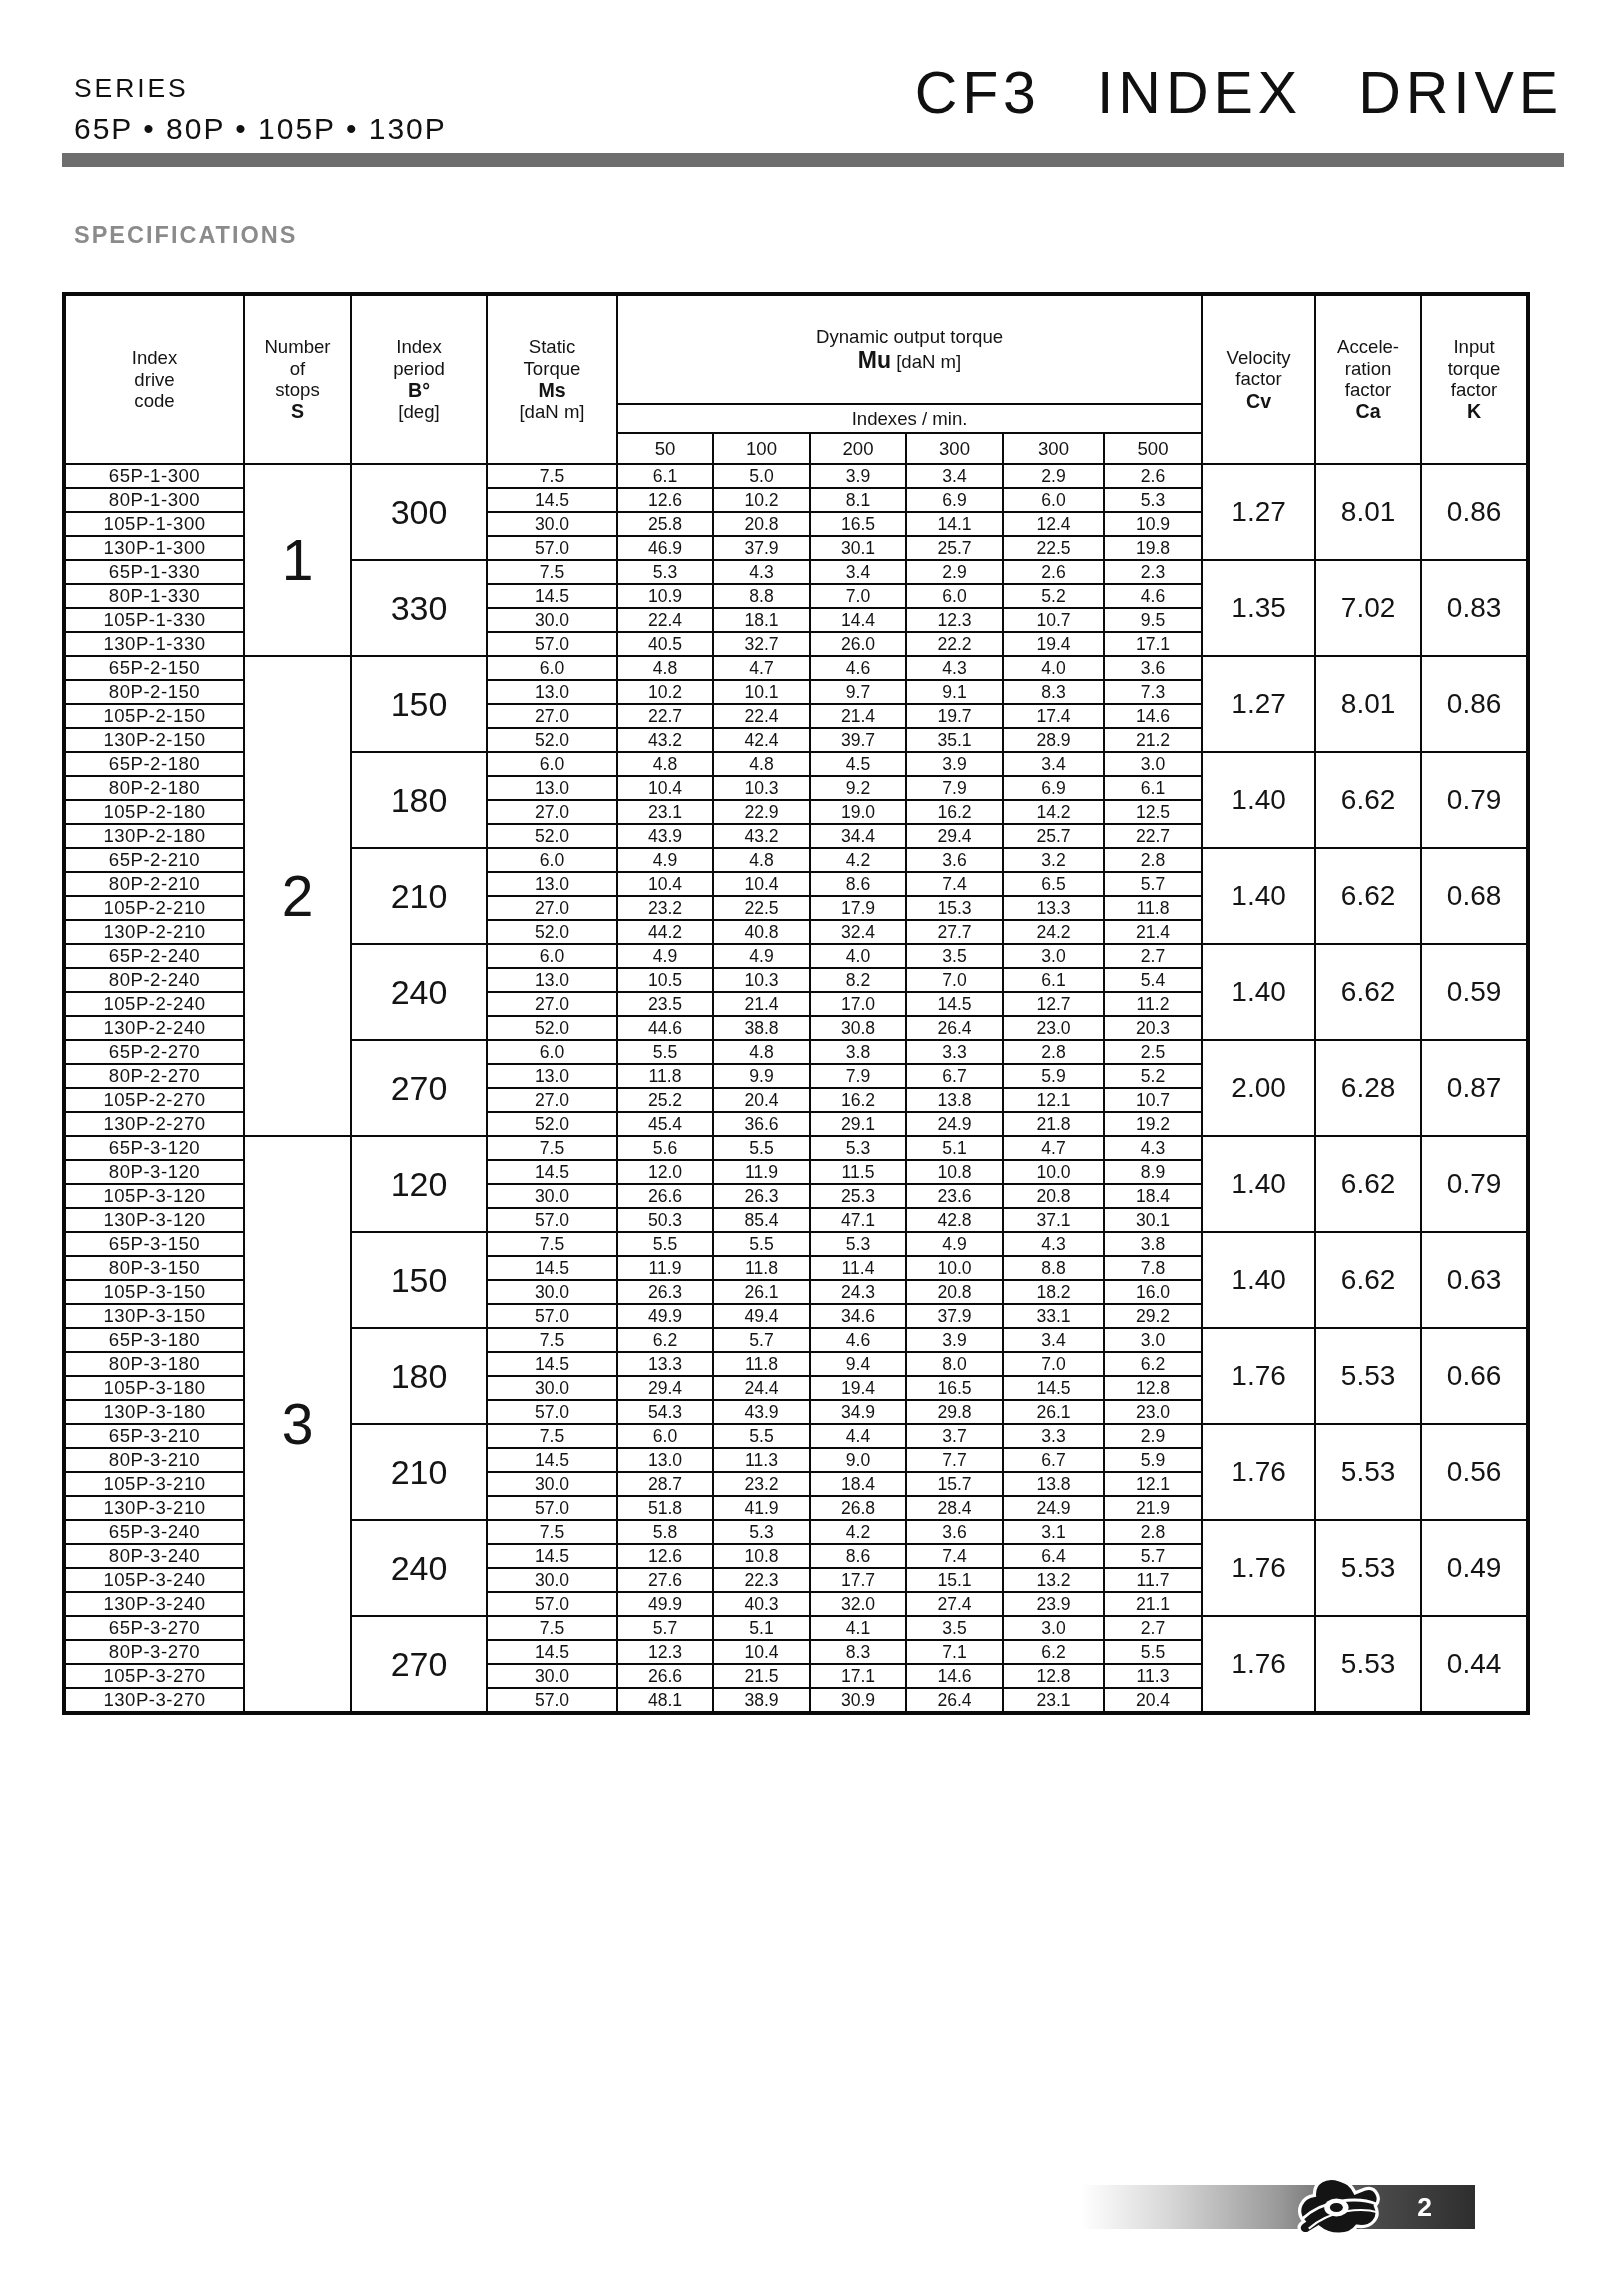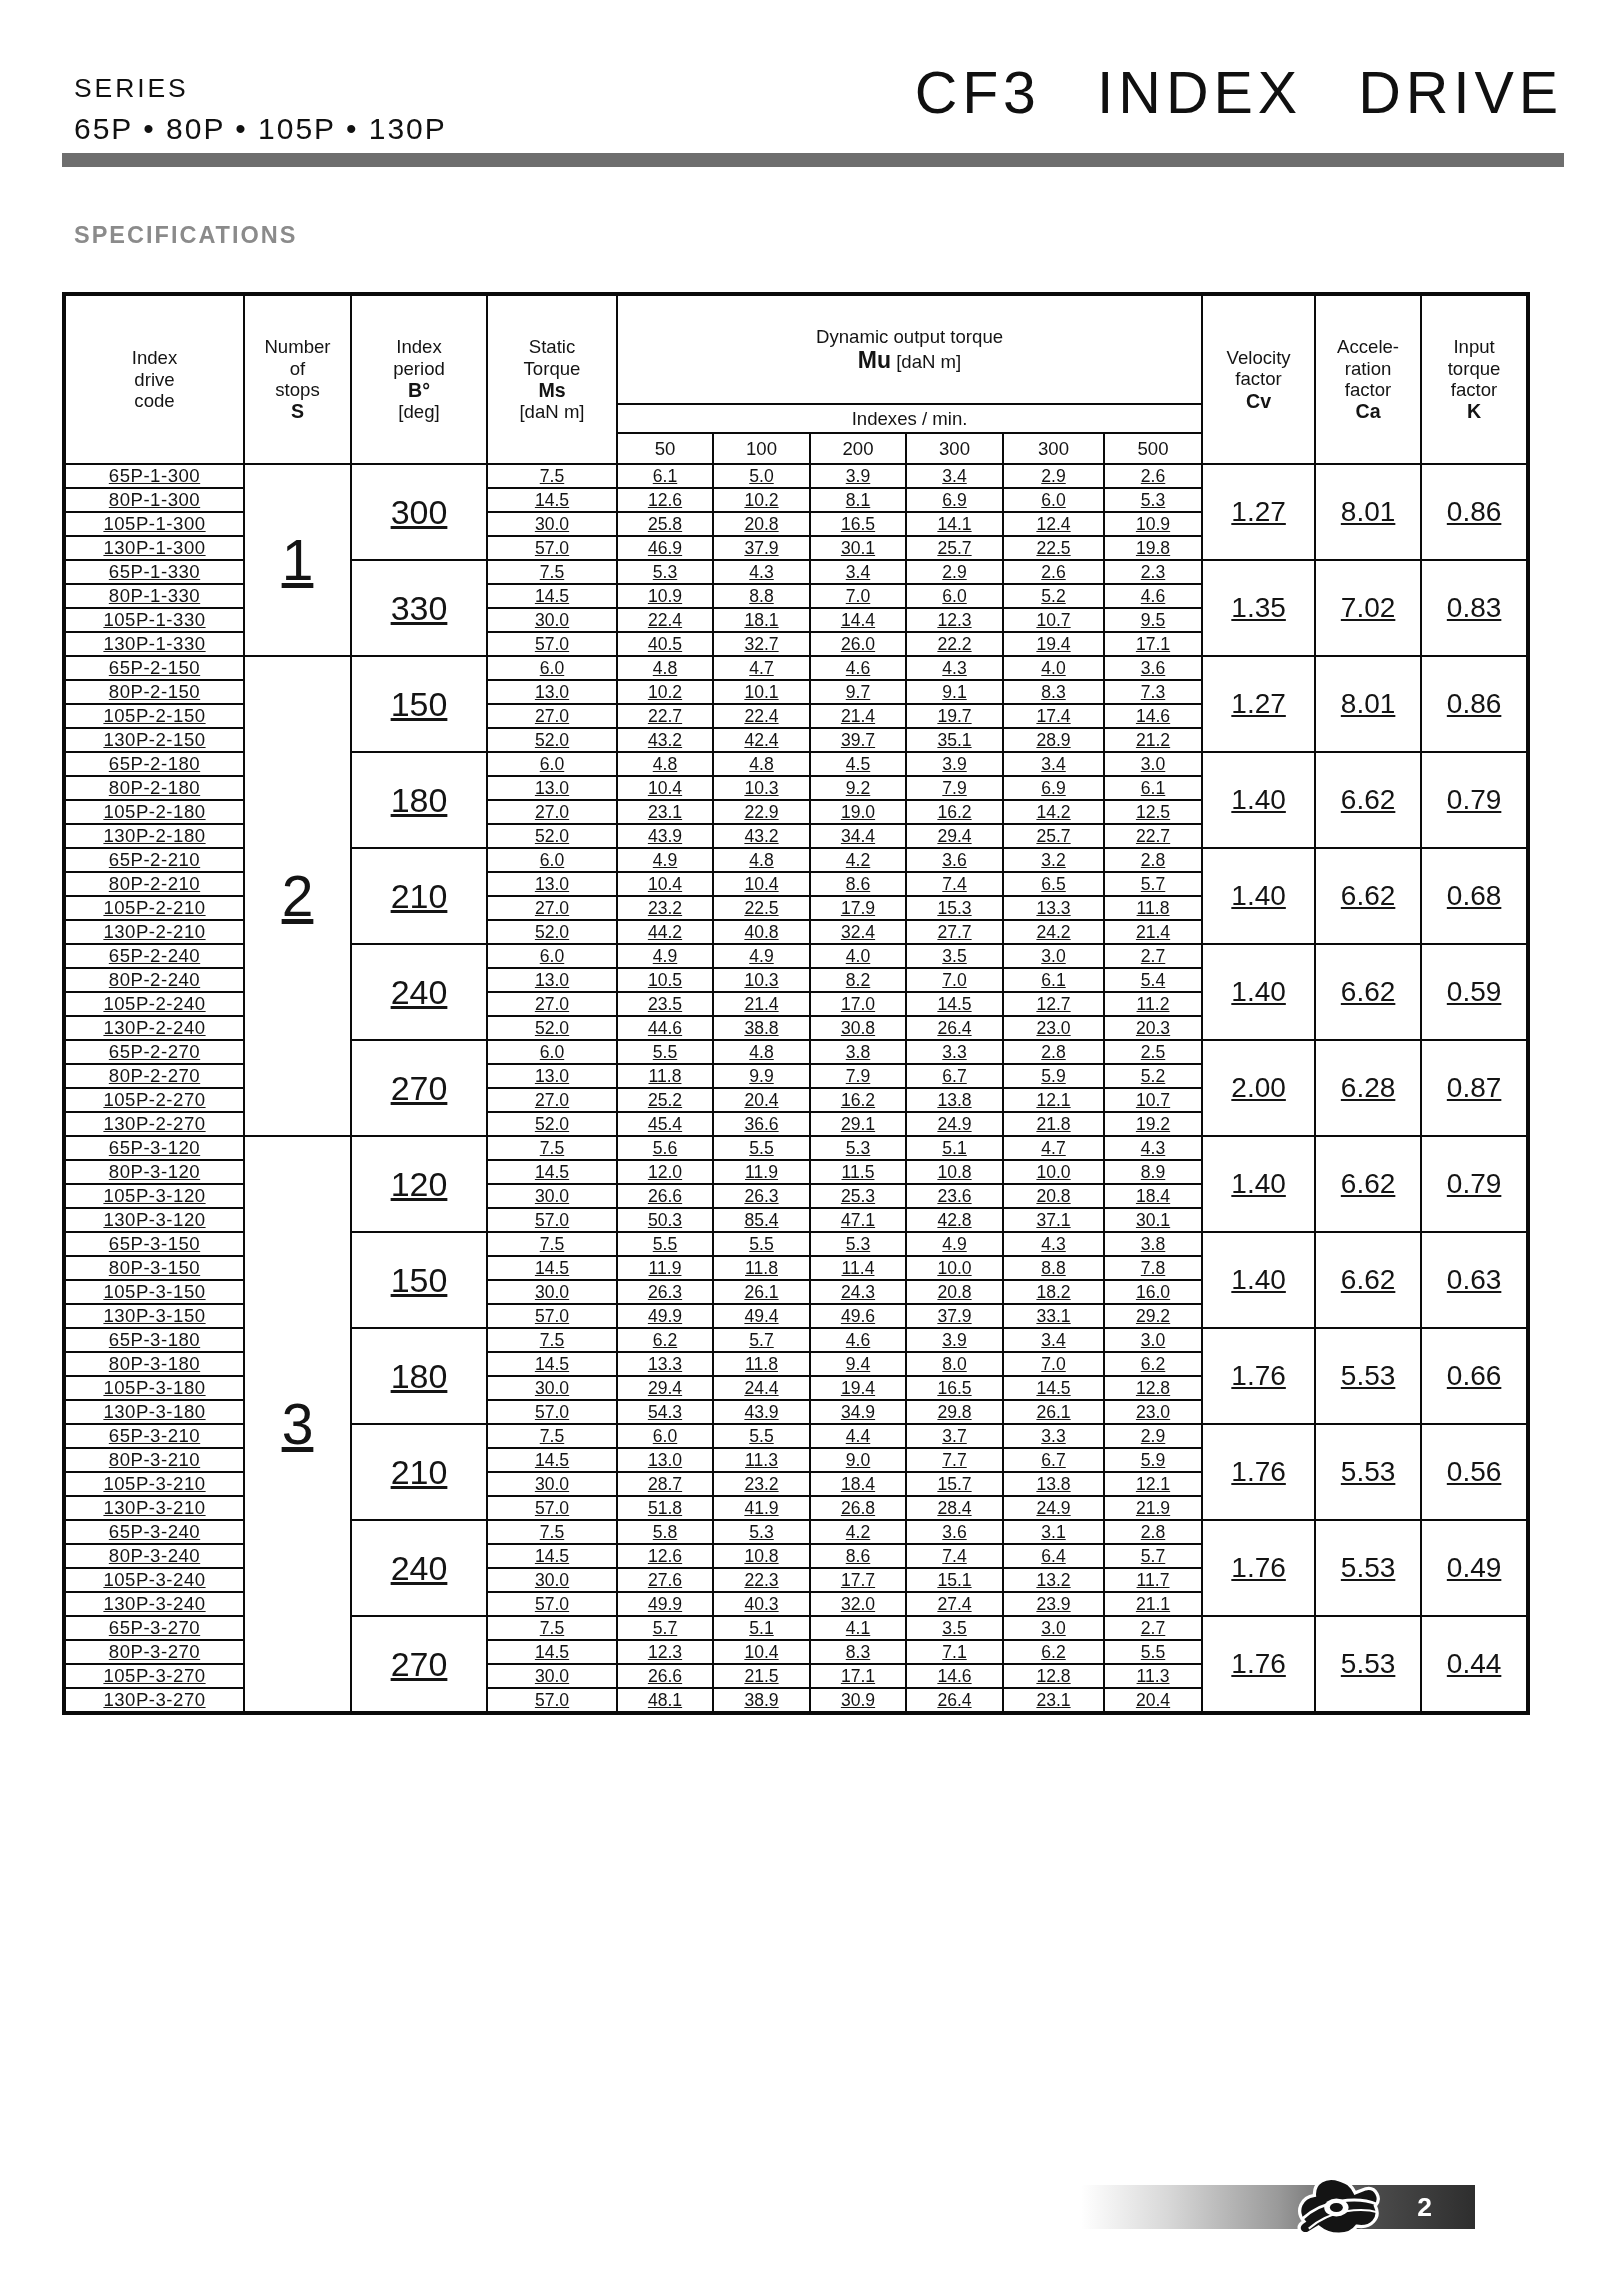--- a/index.html
+++ b/index.html
@@ -42,21 +42,21 @@
   }
   .spec thead th { font-weight:400; font-size:18.6px; line-height:1.15; }
   .spec thead tr.h1 { height:110px; }
   .spec thead tr.h1 th.dyn { height:55px; }
   .spec thead tr.h2 { height:29px; }
   .spec thead tr.h3 { height:31px; }
   .lines { display:block; white-space:pre-line; }
   .sym   { display:block; font-weight:700; font-size:19.6px; }
   .sym-inline { font-weight:700; font-size:23px; }
   .unit  { display:block; }
-  .spec tbody tr { height:20px;text-decoration:underline; }
+  .spec tbody tr { height:20px; }
   .spec td.code   { font-size:18.6px; letter-spacing:0.5px; }
   .spec td.stops  { font-size:57px; font-weight:400; }
   .spec td.period { font-size:34px; }
   .spec td.ms, .spec td.val { font-size:17.6px; }
   .spec td.factor { font-size:28px;text-align:center; }
   
   .footer-bar {
     position:absolute; left:1081px; top:2185px; width:394px; height:44px;
     background:linear-gradient(to right,#ffffff 0%,#d8d8d8 22%,#9a9a9a 50%,#4a4a4a 75%,#2e2e2e 100%);
   }
@@ -540,21 +540,21 @@
         <td class="val">24.3</td>
         <td class="val">20.8</td>
         <td class="val">18.2</td>
         <td class="val">16.0</td>
       </tr>
       <tr>
         <td class="code">130P-3-150</td>
         <td class="ms">57.0</td>
         <td class="val">49.9</td>
         <td class="val">49.4</td>
-        <td class="val">49.6</td>
+        <td class="val">34.6</td>
         <td class="val">37.9</td>
         <td class="val">33.1</td>
         <td class="val">29.2</td>
       </tr>
       <tr>
         <td class="code">65P-3-180</td>
         <td class="period" rowspan="4">180</td>
         <td class="ms">7.5</td>
         <td class="val">6.2</td>
         <td class="val">5.7</td>

